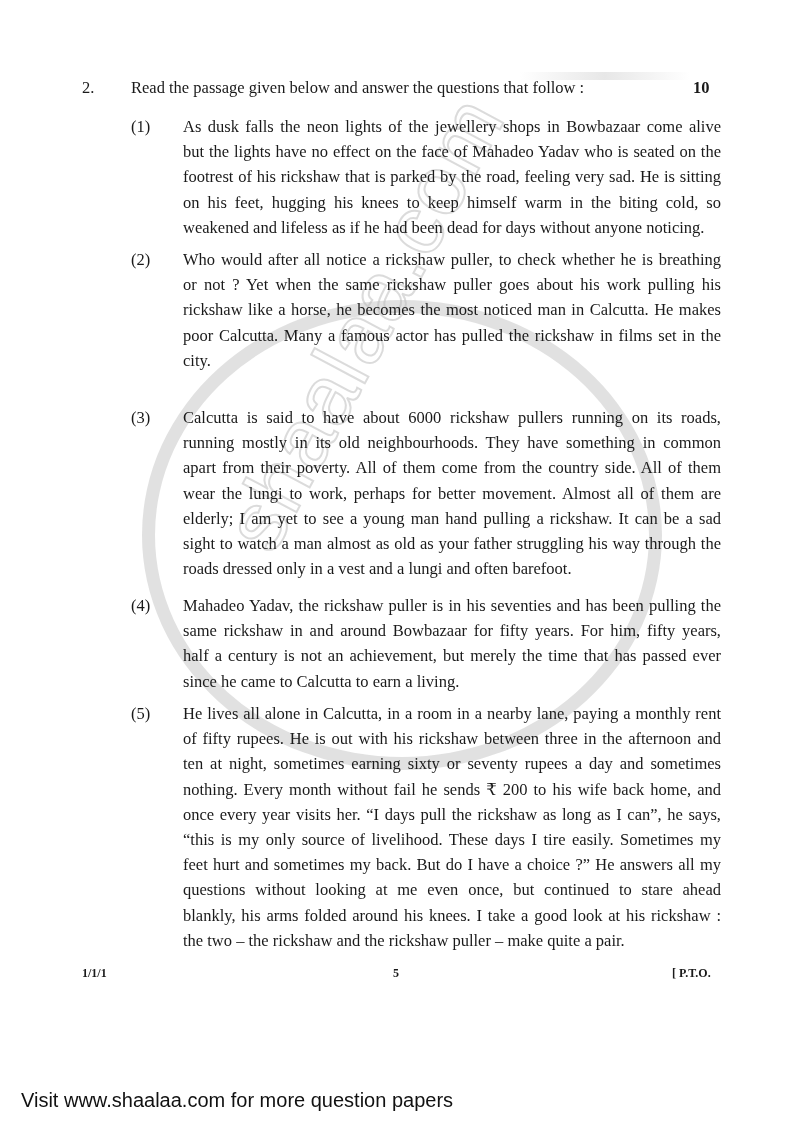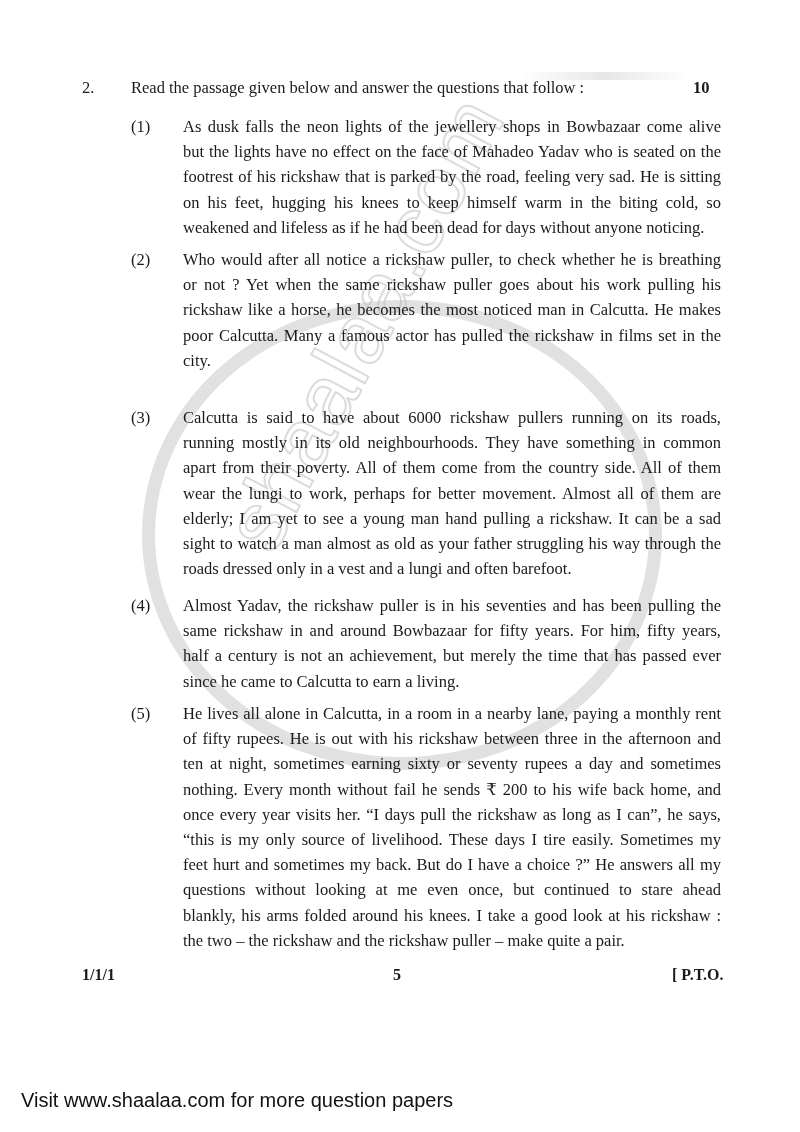--- a/index.html
+++ b/index.html
@@ -116,21 +116,21 @@
     .line.last {
       text-align-last: left;
     }
 
     .footer {
       position: absolute;
       left: 0;
       top: 966px;
       width: 800px;
       height: 22px;
-      font-size: 16px;
+      font-size: 12px;
       font-weight: bold;
       z-index: 1;
     }
     .footer-code { position: absolute; left: 82px; top: 0; }
     .footer-page { position: absolute; left: 393px; top: 0; }
     .footer-pto { position: absolute; left: 657px; top: 0; margin-left: 15px; }
 
     .bottom-banner {
       position: absolute;
       left: 21px;
@@ -187,21 +187,21 @@
       <span class="line">wear the lungi to work, perhaps for better movement. Almost all of them are</span>
       <span class="line">elderly; I am yet to see a young man hand pulling a rickshaw. It can be a sad</span>
       <span class="line">sight to watch a man almost as old as your father struggling his way through the</span>
       <span class="line last">roads dressed only in a vest and a lungi and often barefoot.</span>
     </div>
   </div>
 
   <div class="para" style="top:593px;">
     <span class="para-num">(4)</span>
     <div class="para-text">
-      <span class="line">Almost Yadav, the rickshaw puller is in his seventies and has been pulling the</span>
+      <span class="line">Mahadeo Yadav, the rickshaw puller is in his seventies and has been pulling the</span>
       <span class="line">same rickshaw in and around Bowbazaar for fifty years. For him, fifty years,</span>
       <span class="line">half a century is not an achievement, but merely the time that has passed ever</span>
       <span class="line last">since he came to Calcutta to earn a living.</span>
     </div>
   </div>
 
   <div class="para" style="top:701px;">
     <span class="para-num">(5)</span>
     <div class="para-text">
       <span class="line">He lives all alone in Calcutta, in a room in a nearby lane, paying a monthly rent</span>

